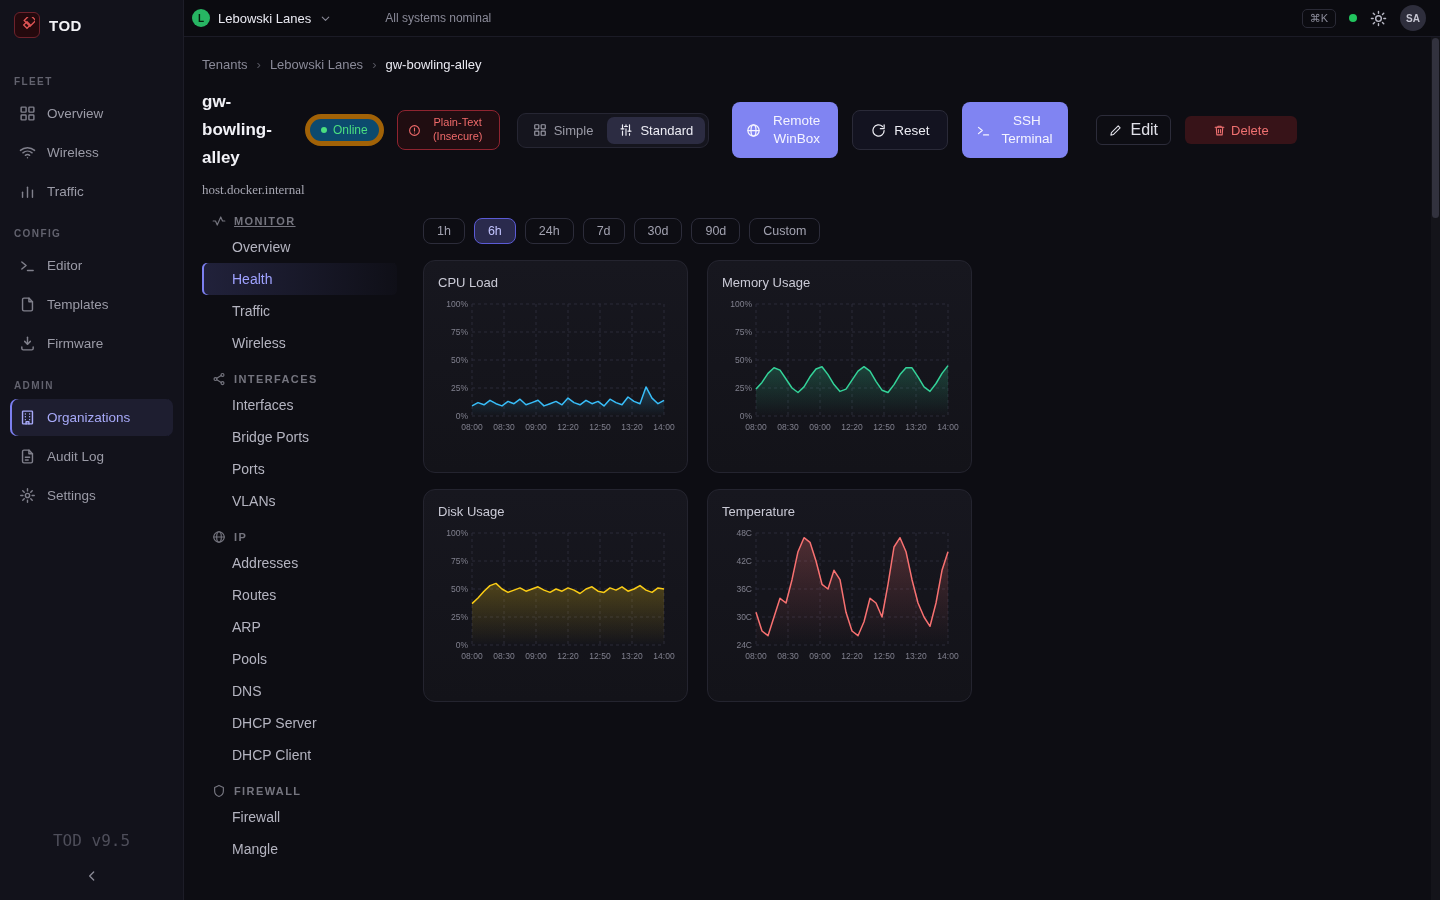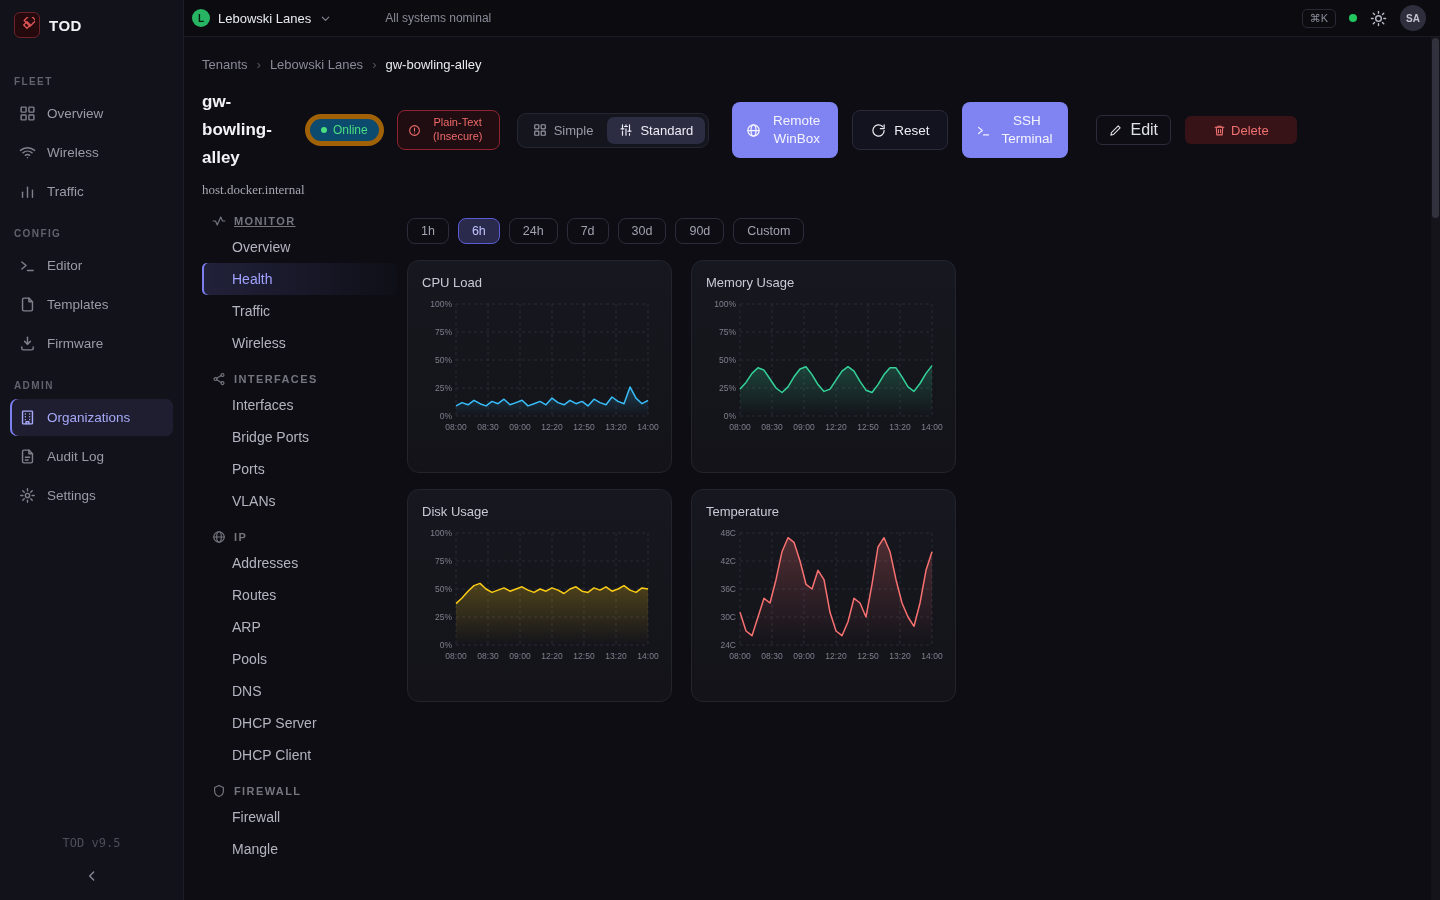--- a/index.html
+++ b/index.html
@@ -21,21 +21,21 @@
   .logo-mark svg { width:16px; height:16px; }
   .app-name { font-weight:700; font-size:15px; letter-spacing:.5px; color:#f2f2f6; }
   #sidebar-nav { padding:8px 10px 0; flex:0 0 auto; }
   .side-label { font-size:10px; letter-spacing:1.4px; color:#62626e; margin:18px 4px 8px; font-weight:700; }
   .side-item { display:flex; align-items:center; gap:11px; padding:10px 9px; border-radius:7px;
     color:#9b9ba7; font-size:13.5px; cursor:pointer; margin-bottom:2px; }
   .side-item .icn { width:17px; height:17px; color:#80808c; }
   .side-item.active { background:#1e1e30; color:#a7a9f8; box-shadow:inset 2px 0 0 #7c7ff0; }
   .side-item.active .icn { color:#a7a9f8; }
   .side-footer { margin-top:auto; padding-bottom:6px; }
-  .version { text-align:center; font-family:"DejaVu Sans Mono",monospace; font-size:12px; color:#4e4e5a; padding:8px 0; }
+  .version { text-align:center; font-family:"DejaVu Sans Mono",monospace; font-size:16px; color:#4e4e5a; padding:8px 0; }
   .collapse { height:36px; display:flex; align-items:center; justify-content:center; color:#8a8a96; cursor:pointer; }
   .collapse .icn { width:16px; height:16px; }
 
   
   #topbar { position:absolute; left:178px; top:0; right:0; height:37px; background:#0b0b10;
     border-bottom:1px solid #1b1b26; display:flex; align-items:center; justify-content:space-between; padding:0 14px; z-index:2; }
   .tb-left { display:flex; align-items:center; gap:9px; }
   .tenant-dot { width:18px; height:18px; border-radius:50%; background:#27b563; color:#06220f;
     font-size:10px; font-weight:700; display:flex; align-items:center; justify-content:center; }
   .tenant-name { font-size:13px; color:#eaeaf2; }
@@ -93,21 +93,21 @@
   .sn-header { display:flex; align-items:center; gap:8px; color:#75757f; font-size:11px; font-weight:700;
     letter-spacing:1.4px; margin:13px 0 3px; padding-left:10px; }
   .sn-header .icn { width:14px; height:14px; }
   .sn-header:first-child { margin-top:2px;text-decoration:underline; }
   .sn-item { padding:8px 8px 8px 30px; font-size:14px; color:#b4b4c0; border-radius:5px; cursor:pointer; }
   .sn-item.active { color:#9fa2ff;
     background:linear-gradient(90deg, rgba(124,127,240,.18), rgba(124,127,240,.02));
     box-shadow:inset 2px 0 0 #7c7ff0; }
 
   
-  #charts-col { margin-left:10px; width:552px; }
+  #charts-col { margin-left:26px; width:552px; }
   #range-pills { display:flex; gap:9px; margin:6px 0 16px; }
   .pill { padding:5px 13px; border:1px solid #2c2c3a; border-radius:8px; background:transparent;
     color:#a2a2b0; font-size:12.5px; font-family:inherit; cursor:pointer; }
   .pill.active { background:#2a2a4d; border-color:#5b5bd6; color:#c3c4ff; }
   #charts-grid { display:grid; grid-template-columns:265px 265px; gap:16px 19px; }
   .card { background:linear-gradient(180deg,#17171f,#131319); border:1px solid #24242f; border-radius:12px;
     padding:12px 14px; height:213px; }
   .card-title { font-size:13px; color:#cacad6; margin:2px 0 6px; }
   .grid-line { stroke:#2a2a38; stroke-width:1; stroke-dasharray:3 3; }
   .tick-label { fill:#80808e; font-size:8.5px; font-family:"Liberation Sans","DejaVu Sans",sans-serif; }

